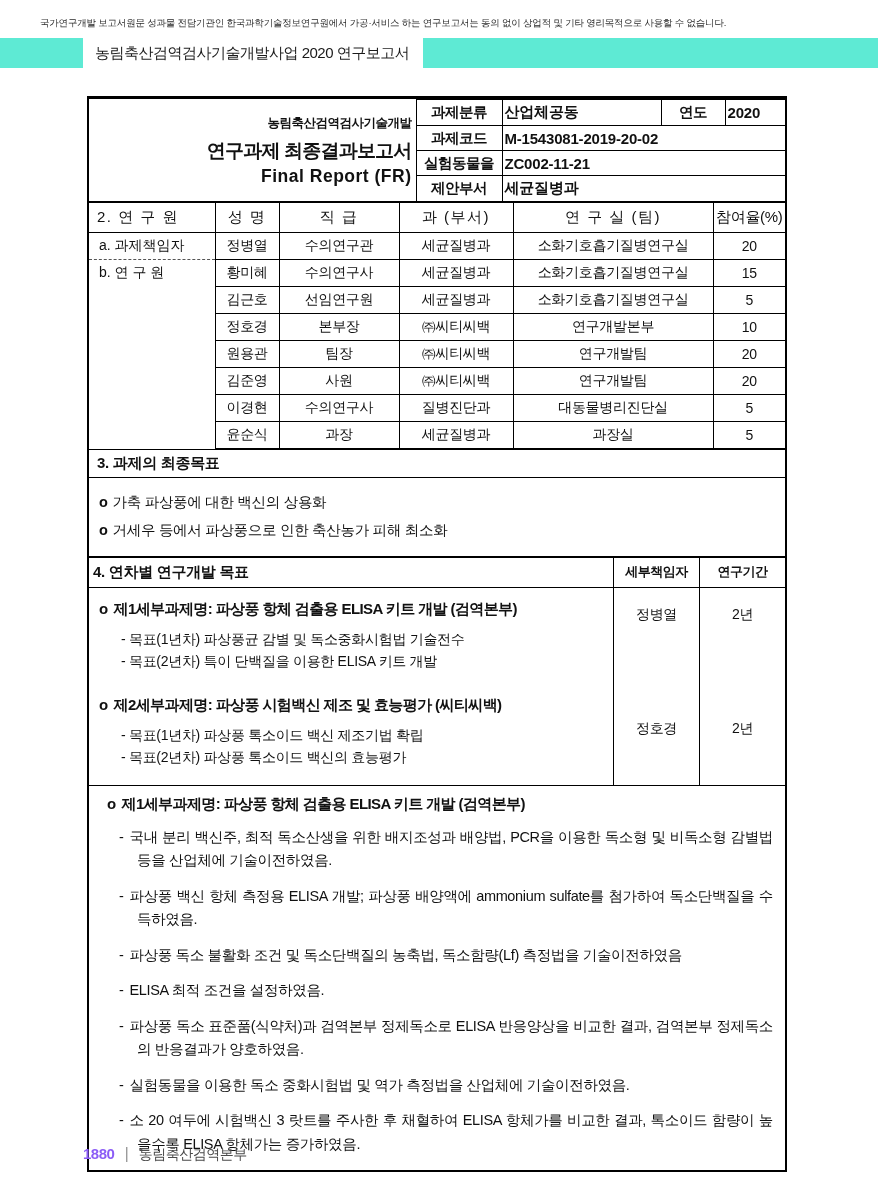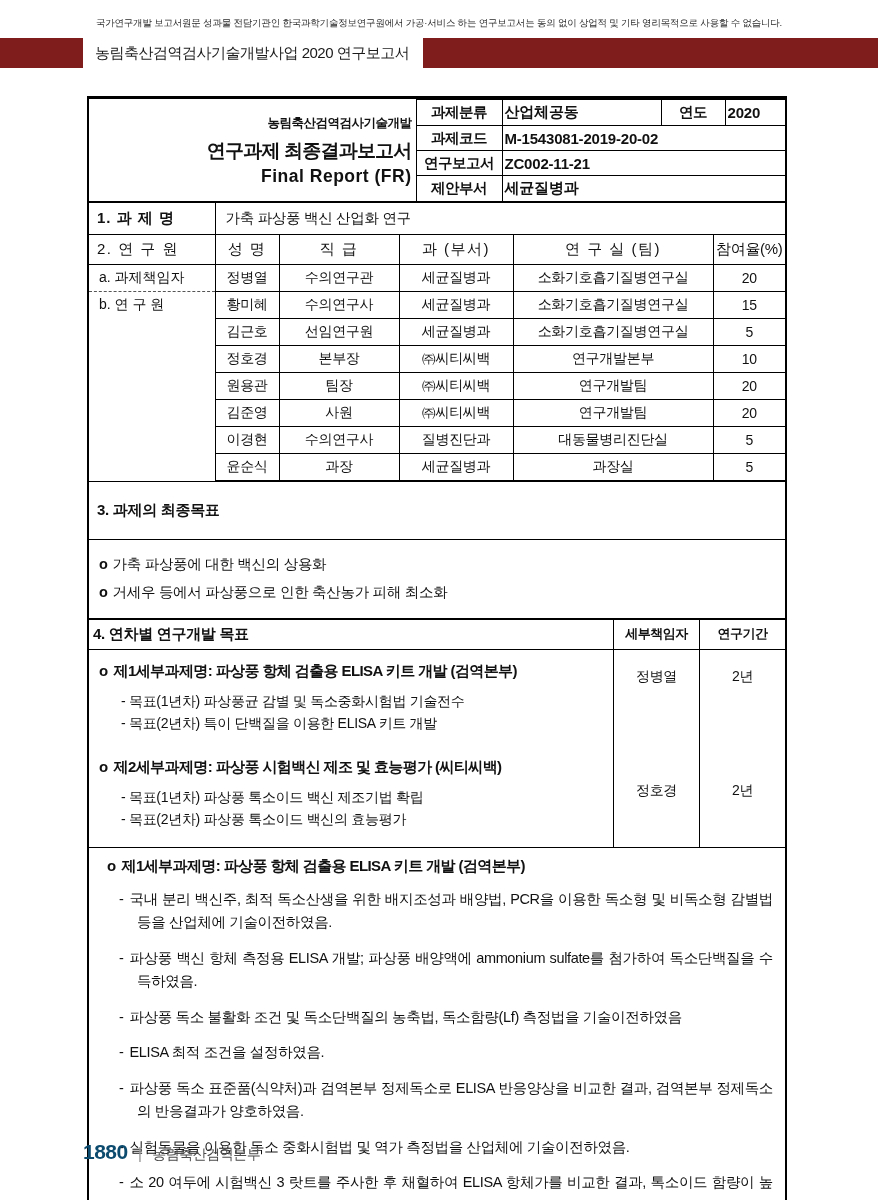--- a/index.html
+++ b/index.html
@@ -10,33 +10,33 @@
   body {
     width: 878px; height: 1200px;
     font-family: "Liberation Sans", "DejaVu Sans", sans-serif;
     color: #111;
     position: relative;
     overflow: hidden;
   }
 
   
   .notice {
-    text-align: center;
     font-size: 9.5px;
     color: #2a2a2a;
     padding-top: 17px;
     letter-spacing: -0.2px;
     white-space: nowrap;
+    margin-left: 40px;
   }
 
   
   .runhead {
     margin-top: 8px;
     height: 30px;
-    background: #7f1d1d;
+    background: #5eead4;
     position: relative;
   }
   .runhead-box {
     position: absolute;
     left: 83px; top: 0;
     height: 30px;
     background: #ffffff;
     padding: 0 14px 0 12px;
     display: flex; align-items: center;
   }
@@ -124,21 +124,21 @@
   tr.leadrow td { border-bottom: 1px dashed #555; }
   tr.memberrow td.role { border-bottom: none; border-top: none; }
   tr.memberrow:first-of-type td.role { border-top: 1px dashed #555; }
 
   
   .head-bar {
     border-top: 1.6px solid #000;
     border-bottom: 1px solid #000;
     font-size: 15px;
     font-weight: bold;
-    padding: 19px 8px;
+    padding: 4px 8px;
     letter-spacing: -0.3px;
   }
   .head-bar-row { display: flex; }
   .head-bar-row .hb-main { flex: 1; padding: 5px 4px; font-size: 15px; font-weight: bold; letter-spacing: -0.3px; }
   .head-bar-row .hb-col {
     width: 86px; text-align: center; font-size: 13px; font-weight: bold;
     padding: 5px 2px; border-left: 1px solid #000; letter-spacing: -0.5px;
   }
   .bar-wrap { border-top: 1.6px solid #000; border-bottom: 1px solid #000; }
 
@@ -172,21 +172,21 @@
     text-align: justify;
   }
   .s5-item .dash { margin-right: 6px; }
 
   
   .footer {
     position: absolute;
     left: 83px; bottom: 36px;
     display: flex; align-items: baseline;
   }
-  .pg-num { font-size: 21px; font-weight: bold; color: #0c4a6e; letter-spacing: -0.5px; }
+  .pg-num { font-size: 15px; font-weight: bold; color: #8b5cf6; letter-spacing: -0.5px; }
   .pg-sep { color: #9a9a9a; margin: 0 10px; font-size: 17px; }
   .pg-org { font-size: 14px; color: #4a4a4a; letter-spacing: -0.5px; }
 </style>
 </head>
 <body>
 
 <div class="notice">국가연구개발 보고서원문 성과물 전담기관인 한국과학기술정보연구원에서 가공·서비스 하는 연구보고서는 동의 없이 상업적 및 기타 영리목적으로 사용할 수 없습니다.</div>
 
 <div class="runhead">
   <div class="runhead-box">
@@ -214,44 +214,40 @@
       <td class="lbl">과제분류</td>
       <td class="val val-b">산업체공동</td>
       <td class="lbl">연도</td>
       <td class="val val-b" style="border-right:none">2020</td>
     </tr>
     <tr>
       <td class="lbl">과제코드</td>
       <td class="val val-b" colspan="3" style="border-right:none">M-1543081-2019-20-02</td>
     </tr>
     <tr>
-      <td class="lbl">연구보고서</td>
+      <td class="lbl">실험동물을</td>
       <td class="val val-b" colspan="3" style="border-right:none">ZC002-11-21</td>
     </tr>
     <tr>
       <td class="lbl">제안부서</td>
       <td class="val val-b" colspan="3" style="border-right:none">세균질병과</td>
     </tr>
   </tbody>
     </table>
 
   <table class="t" style="border-top:1.6px solid #000">
     <colgroup>
       <col style="width:126px">
         <col style="width:64px">
         <col style="width:120px">
       <col style="width:114px">
         <col style="width:200px">
         <col style="width:72px">
     </colgroup>
     <tbody>
-        <tr>
-      <td class="sec-lbl">1. 과 제 명</td>
-      <td class="sec-val" colspan="5">가축 파상풍 백신 산업화 연구</td>
-    </tr>
     <tr>
       <td class="rhead first">2. 연 구 원</td>
       <td class="rhead">성  명</td>
       <td class="rhead">직  급</td>
       <td class="rhead">과 (부서)</td>
       <td class="rhead">연  구  실 (팀)</td>
       <td class="rhead last">참여율(%)</td>
     </tr>
     <tr class="leadrow">
       <td class="rcell role">a. 과제책임자</td>

